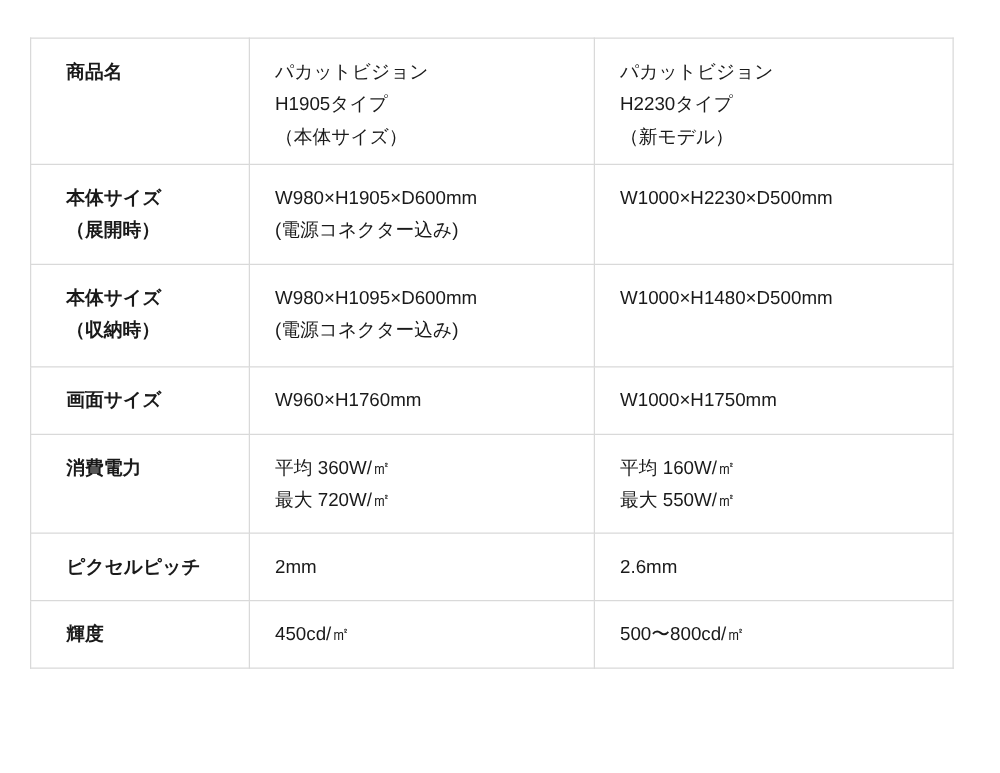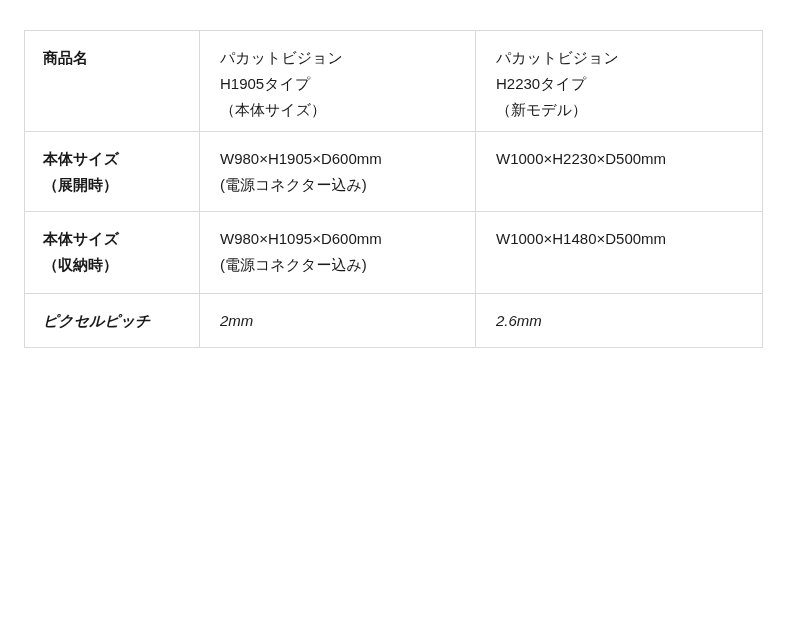--- a/index.html
+++ b/index.html
@@ -24,32 +24,32 @@
     font-size: 15px;
     line-height: 26px;
     color: #1a1a1a;
     padding: 14px 16px 8px 20px;
     box-sizing: border-box;
     overflow: hidden;
     white-space: nowrap;
   }
   table.spec td.h {
     font-weight: bold;
-    padding-left: 18px;
+    padding-left: 28px;
   }
   col.c-label { width: 175px; }
   col.c-new   { width: 276px; }
   col.c-old   { width: 287px; }
   tr.r1 { height: 101px; }
   tr.r2 { height: 80px; }
   tr.r3 { height: 82px; }
   tr.r4 { height: 54px; }
   tr.r5 { height: 54px; }
   tr.r6 { height: 79px; }
-  tr.r7 { height: 54px; font-style: italic; }
+  tr.r7 { height: 54px; }
   tr.r8 { height: 54px; }
   .cell-line { display: block; }
 </style>
 </head>
 <body>
 
 <table class="spec">
   <colgroup>
     <col class="c-label">
     <col class="c-new">
@@ -94,30 +94,65 @@
       </td>
       <td>
         <span class="cell-line">W980×H1095×D600mm</span>
         <span class="cell-line">(電源コネクター込み)</span>
       </td>
       <td>
         <span class="cell-line">W1000×H1480×D500mm</span>
       </td>
     </tr>
 
+    <tr class="r4">
+      <td class="h">
+        <span class="cell-line">画面サイズ</span>
+      </td>
+      <td>
+        <span class="cell-line">W960×H1760mm</span>
+      </td>
+      <td>
+        <span class="cell-line">W1000×H1750mm</span>
+      </td>
+    </tr>
 
 
+    <tr class="r6">
+      <td class="h">
+        <span class="cell-line">消費電力</span>
+      </td>
+      <td>
+        <span class="cell-line">平均 360W/㎡</span>
+        <span class="cell-line">最大 720W/㎡</span>
+      </td>
+      <td>
+        <span class="cell-line">平均 160W/㎡</span>
+        <span class="cell-line">最大 550W/㎡</span>
+      </td>
+    </tr>
 
     <tr class="r7">
       <td class="h">
         <span class="cell-line">ピクセルピッチ</span>
       </td>
       <td>
         <span class="cell-line">2mm</span>
       </td>
       <td>
         <span class="cell-line">2.6mm</span>
       </td>
     </tr>
 
+    <tr class="r8">
+      <td class="h">
+        <span class="cell-line">輝度</span>
+      </td>
+      <td>
+        <span class="cell-line">450cd/㎡</span>
+      </td>
+      <td>
+        <span class="cell-line">500〜800cd/㎡</span>
+      </td>
+    </tr>
 
   </tbody>
 </table>
 
 </body></html>

